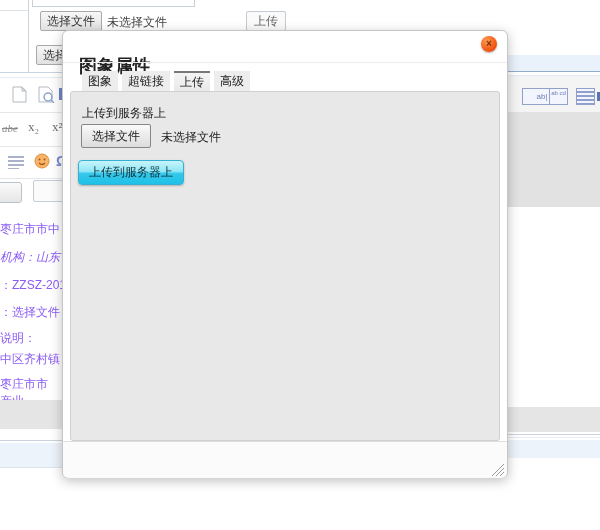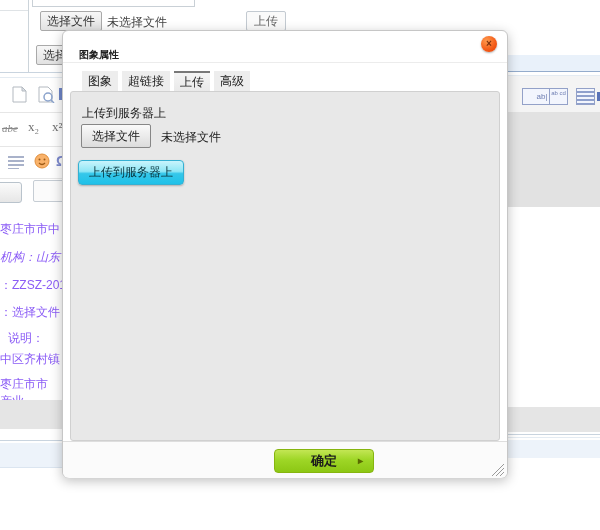--- a/index.html
+++ b/index.html
@@ -46,21 +46,21 @@
   .ricon { border:1px solid #93a1c8; background:#f2f5fd; color:#6e7eb2;
            font-size:8px; line-height:15px; text-align:center; overflow:hidden; }
   .sel-icon { border:1px solid #93a1c8;
     background:repeating-linear-gradient(#f2f5fd 0 2px, #8fa0cc 2px 4px); }
 
   
   .dialog {
     left:62px; top:30px; width:446px; height:448px; background:#fff;
     border:1px solid #c6c6c6; border-radius:6px; box-shadow:0 3px 12px rgba(0,0,0,.25);
   }
-  .dlg-title { left:16px; top:17px; font-size:10px; font-weight:bold; color:#222; }
+  .dlg-title { left:16px; top:23px; font-size:18px; font-weight:bold; color:#222; }
   .dlg-close {
     right:10px; top:5px; width:16px; height:16px; border-radius:50%;
     background:radial-gradient(circle at 35% 30%, #ff9a4e, #f35a17 60%, #dd3a04);
     color:#7a2f0c; font-size:10px; font-weight:bold; text-align:center; line-height:15px;
     cursor:pointer; box-shadow:0 1px 2px rgba(0,0,0,.3);
   }
   .dlg-sep { left:0; top:31px; width:444px; border-top:1px solid #ececec; }
 
   .tabs { left:19px; top:40px; height:20px; display:flex;justify-content:flex-end; }
   .tab {
@@ -157,21 +157,21 @@
 
   <div class="abs tb-sep" style="left:0; top:178px;"></div>
 
   <div class="abs partial-btn" style="left:-10px; top:182px; width:32px; height:21px;"></div>
   <div class="abs fmt-box" style="left:33px; top:180px; width:50px; height:22px;padding-left:32px;">普通</div>
 
   <span class="abs bg-label" style="top:221px;">枣庄市市中</span>
   <span class="abs bg-label" style="top:249px;font-style:italic;">机构：山东</span>
   <span class="abs bg-label" style="top:277px;">：ZZSZ-201</span>
   <span class="abs bg-label" style="top:304px;">：选择文件</span>
-  <span class="abs bg-label" style="top:330px;padding-left:8px;">说明：</span>
+  <span class="abs bg-label" style="top:330px;">说明：</span>
   <span class="abs bg-label" style="top:351px;">中区齐村镇</span>
   <span class="abs bg-label" style="top:376px;">枣庄市市</span>
   <span class="abs bg-label" style="top:393px;">产业</span>
 
   <div class="abs gray-strip" style="left:0; top:400px; width:70px; height:29px;"></div>
   <div class="abs hline" style="left:0; top:440px; width:70px;"></div>
   <div class="abs blue-band" style="left:0; top:443px; width:70px; height:25px; border-bottom:1px solid #dbe5f0;"></div>
 
   <div class="abs" style="left:500px; top:55px; width:100px; height:17px; background:#e9f1fa; border-bottom:1px solid #94accc;"></div>
   <div class="abs hline-soft" style="left:500px; top:75px; width:100px;"></div>
@@ -201,24 +201,20 @@
     </div>
 
     <div class="abs panel">
       <span class="abs panel-label">上传到服务器上</span>
       <div class="abs choose-file">选择文件</div>
       <span class="abs no-file">未选择文件</span>
       <div class="abs upload-server">上传到服务器上</div>
     </div>
 
     <div class="abs dlg-footer">
-      <div class="btn btn-ok">
-        <span>确定</span>
-        <span class="glyph">▸</span>
-      </div>
       <svg class="abs resize-handle" width="14" height="14">
         <line x1="2" y1="14" x2="14" y2="2" stroke="#9a9a9a"></line>
         <line x1="6" y1="14" x2="14" y2="6" stroke="#9a9a9a"></line>
         <line x1="10" y1="14" x2="14" y2="10" stroke="#9a9a9a"></line>
       </svg>
     </div>
   </div>
 
 </div>
 

